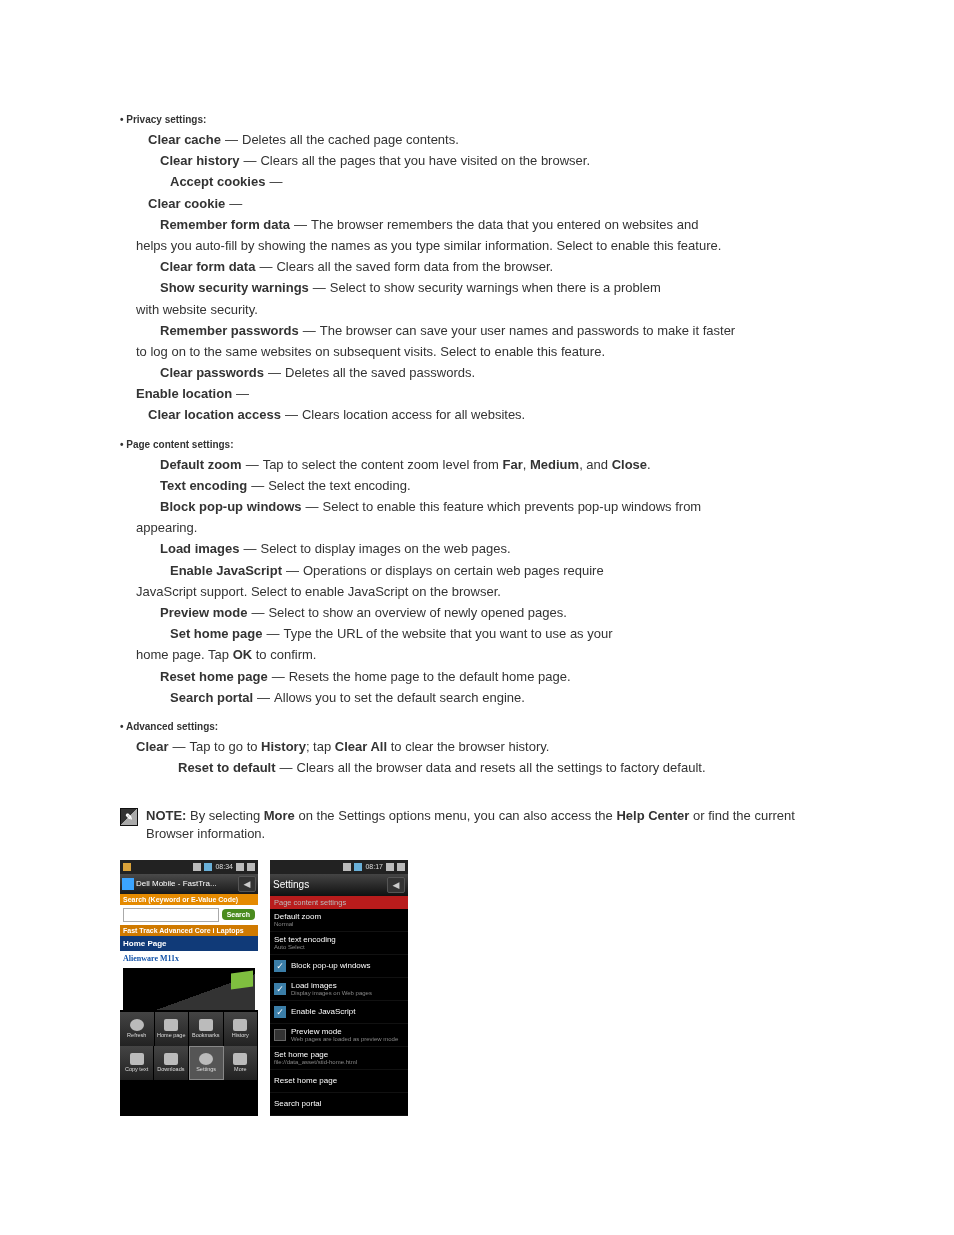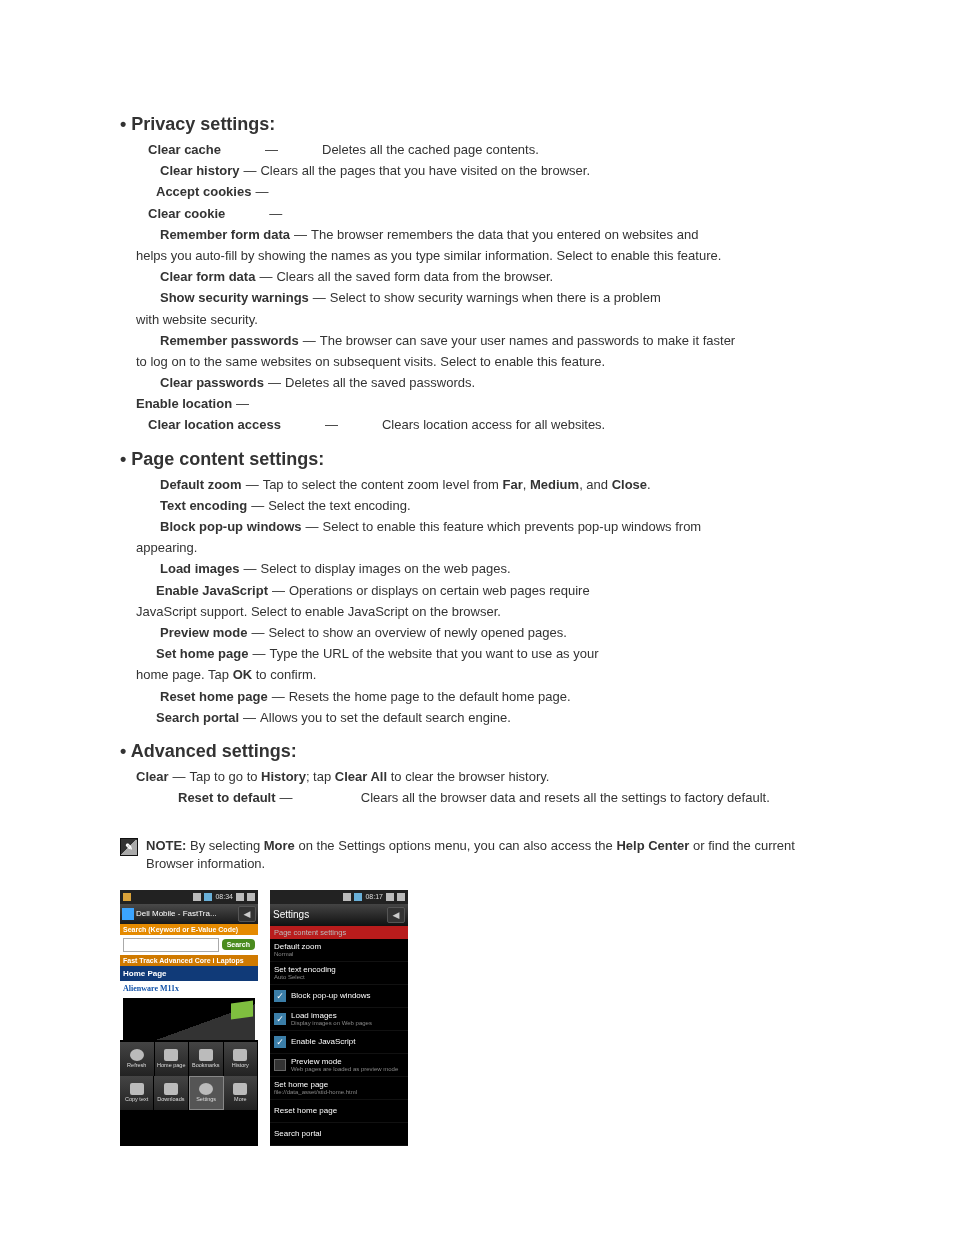--- a/index.html
+++ b/index.html
@@ -11,21 +11,21 @@
     background: #fff;
   }
   .page {
     width: 954px;
     margin: 0 auto;
     padding: 100px 120px 60px 120px;
     box-sizing: border-box;
   }
   .section-title {
     font-weight: bold;
-    font-size: 18px;
+    font-size: 10px;
     margin: 14px 0 6px 0;
   }
   .item {
     display: flex;
     margin: 3px 0;
     line-height: 1.4;
   }
   .item-label {
     flex: 0 0 auto;
     white-space: nowrap;
@@ -34,24 +34,24 @@
     margin: 0 4px;
   }
   .item-text {
     flex: 1 1 auto;
   }
   .cont {
     margin: 3px 0 3px 12px;
     line-height: 1.4;
   }
   .indent1 { margin-left: 8px; }
-  .indent2 { margin-left: 20px; gap: 40px; }
+  .indent2 { margin-left: 20px; }
   .indent3 { margin-left: 32px; }
-  .indent4 { margin-left: 28px; }
-  .indent5 { margin-left: 50px; text-align: center; }
+  .indent4 { margin-left: 42px; }
+  .indent5 { margin-left: 50px; }
   .note-row {
     display: flex;
     align-items: flex-start;
     gap: 8px;
     margin: 30px 0 16px 0;
     line-height: 1.4;
   }
   .note-icon {
     width: 16px;
     height: 16px;

